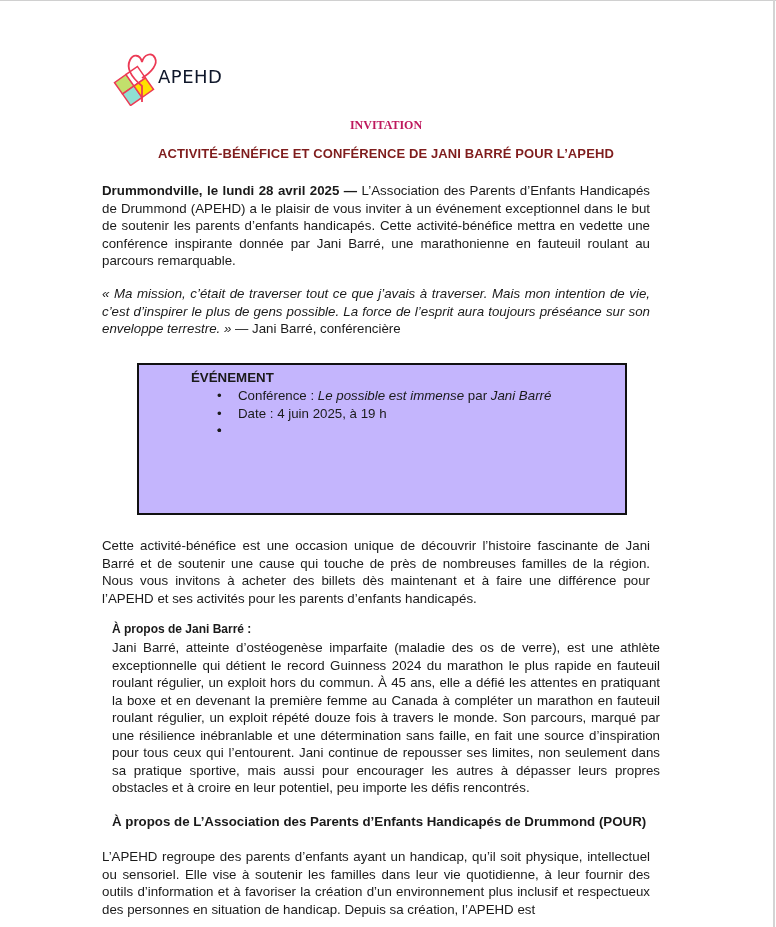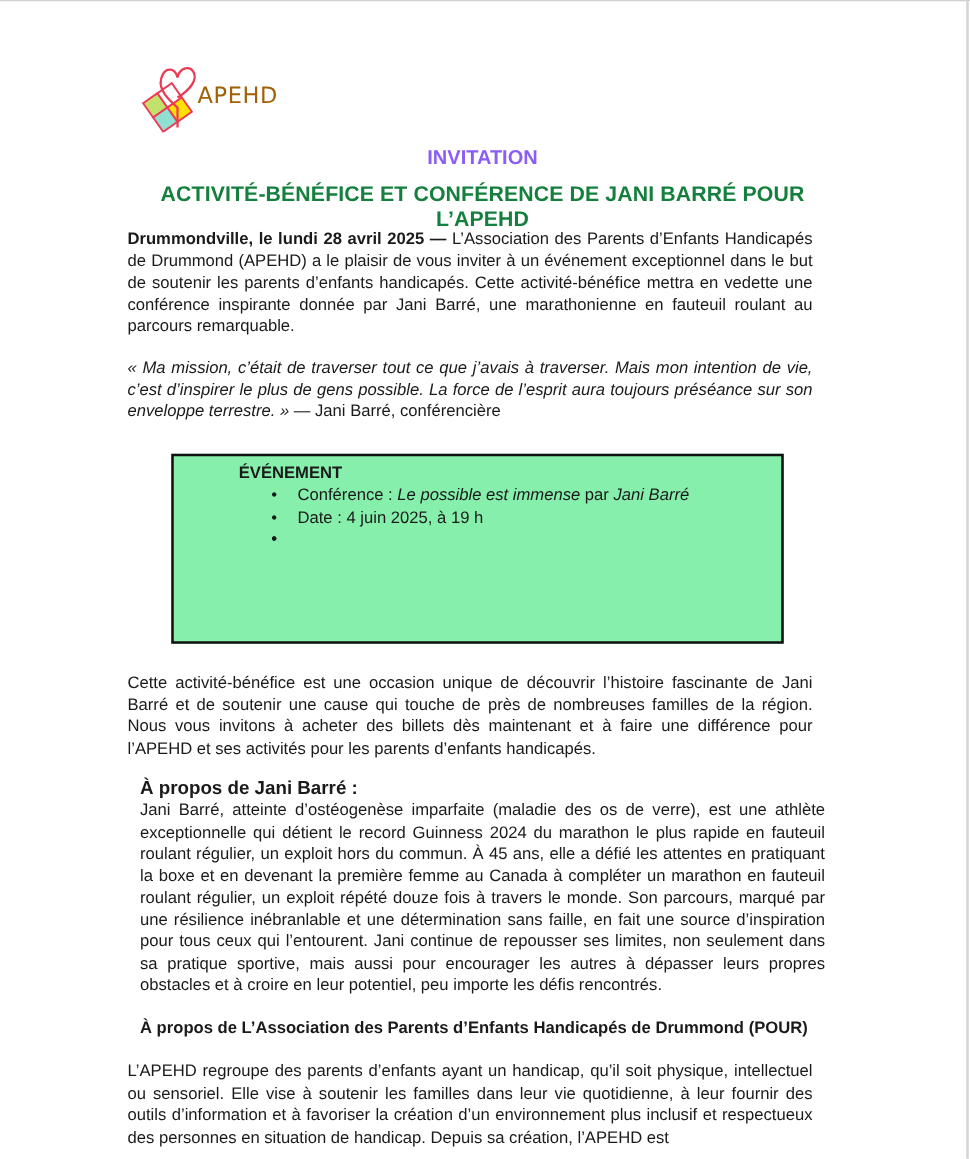--- a/index.html
+++ b/index.html
@@ -6,39 +6,39 @@
   body {
     width: 776px; height: 927px; overflow: hidden;
     background: #ffffff;
     font-family: "Liberation Sans", sans-serif;
     color: #1a1a1a;
     position: relative;
   }
   .top-rule { position: absolute; left: 0; top: 0; width: 776px; height: 1px; background: #d0d0d0; }
   .right-edge { position: absolute; top: 0; left: 773px; width: 2px; height: 927px; background: #d4d4d4; }
   .logo { position: absolute; left: 112px; top: 44px; width: 110px; height: 62px; }
-  .logo-text { position: absolute; left: 158px; top: 66px; font-size: 18px; color: #a16207; letter-spacing: 0.5px; font-family: "DejaVu Sans", sans-serif; font-weight: normal; }
-  .title { position: absolute; left: 112px; top: 118px; width: 548px; text-align: center; font-weight: bold; font-size: 16px; color: #8b5cf6; }
-  .subtitle { position: absolute; left: 112px; top: 146px; width: 548px; text-align: center; font-weight: bold; font-size: 17px; color: #15803d; letter-spacing: 0.1px; }
+  .logo-text { position: absolute; left: 158px; top: 66px; font-size: 18px; color: #0f172a; letter-spacing: 0.5px; font-family: "DejaVu Sans", sans-serif; font-weight: normal; }
+  .title { position: absolute; left: 112px; top: 118px; width: 548px; text-align: center; font-weight: bold; font-size: 12px; color: #be185d; font-family: Liberation Serif, serif; }
+  .subtitle { position: absolute; left: 112px; top: 146px; width: 548px; text-align: center; font-weight: bold; font-size: 13px; color: #7f1d1d; letter-spacing: 0.1px; }
   p, .block { margin: 0; font-size: 13.3px; line-height: 17.5px; }
   .para { position: absolute; left: 102px; width: 548px; text-align: justify; }
   .p1 { top: 182px; }
   .p1 b { font-weight: bold; }
   .quote { top: 285px; }
   .quote i { font-style: italic; }
   .event-box {
     position: absolute; left: 137px; top: 363px; width: 490px; height: 152px;
-    background: #86efac; border: 2px solid #111; box-sizing: border-box;
+    background: #c4b5fd; border: 2px solid #111; box-sizing: border-box;
   }
   .event-title { position: absolute; left: 52px; top: 5px; font-weight: bold; font-size: 13.3px; }
   .event-list { position: absolute; left: 52px; top: 22px; margin: 0; padding: 0; list-style: none; width: 430px; }
   .event-list li { position: relative; padding-left: 47px; font-size: 13.3px; line-height: 17.5px; }
   .event-list li .bullet { position: absolute; left: 26px; top: 0; }
   .p3 { top: 537px; }
-  .h-jani { position: absolute; left: 112px; top: 622px; font-weight: bold; font-size: 15px; }
+  .h-jani { position: absolute; left: 112px; top: 622px; font-weight: bold; font-size: 12px; }
   .p4 { top: 639px; margin-left: 10px; }
   .h-apehd { position: absolute; left: 112px; top: 813px; width: 548px; font-weight: bold; font-size: 13.3px; line-height: 17.5px; text-align: justify; }
   .p5 { top: 848px; }
 </style>
 </head>
 <body>
 
 <div class="top-rule"></div>
 <div class="right-edge"></div>
 

